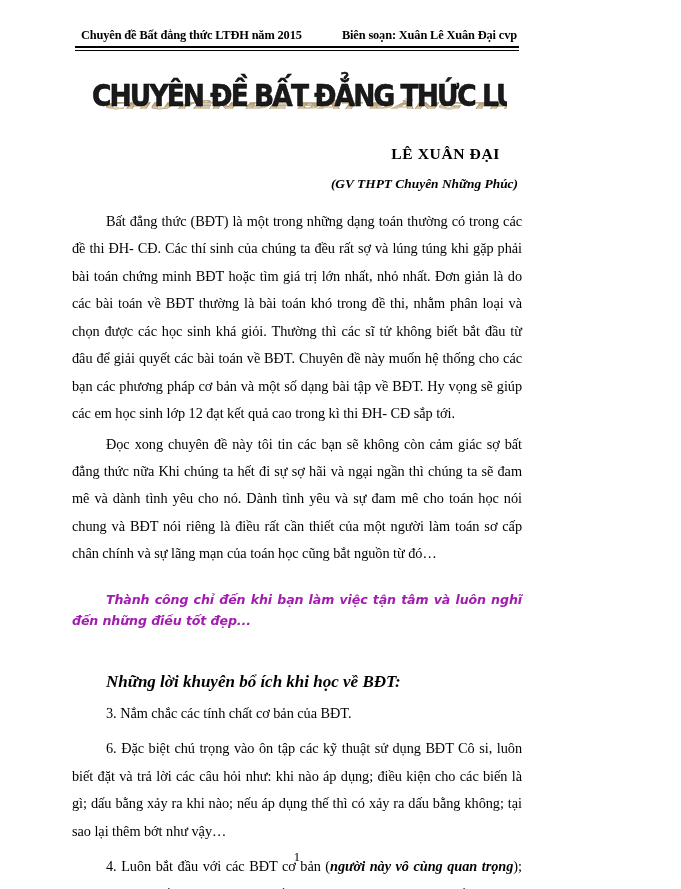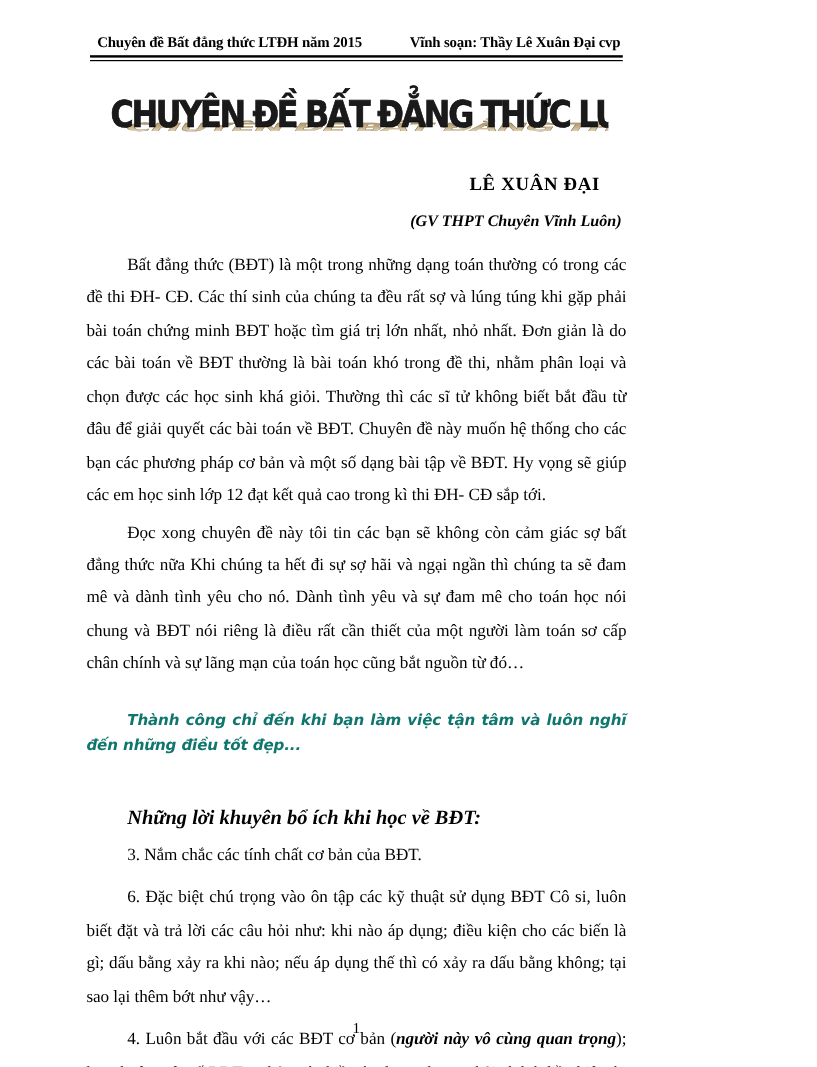--- a/index.html
+++ b/index.html
@@ -100,21 +100,21 @@
   }
   .para.p-first { margin-top: 16px; }
   .para.p-second { margin-top: 3px; }
 
   .quote {
     font-family: "DejaVu Sans", "Liberation Sans", sans-serif;
     font-weight: bold;
     font-style: italic;
     font-size: 12.6px;
     line-height: 1.72;
-    color: #0f766e;
+    color: #a21caf;
     text-indent: 34px;
     text-align: justify;
     margin: 21px 0 0 0;
     letter-spacing: -0.1px;
   }
 
   .advice-heading {
     font-weight: bold;
     font-style: italic;
     font-size: 17px;
@@ -140,21 +140,21 @@
     font-size: 12.6px;
   }
 </style>
 </head>
 <body>
 
 <div class="page">
 
   <div class="doc-header">
     <span class="hdr-left">Chuyên đề Bất đẳng thức LTĐH năm 2015</span>
-    <span class="hdr-right">Vĩnh soạn: Thầy Lê Xuân Đại cvp</span>
+    <span class="hdr-right">Biên soạn: Xuân Lê Xuân Đại cvp</span>
   </div>
   <div class="hdr-rule"></div>
 
   <div class="banner-wrap">
     <div class="banner">
       <svg viewBox="0 0 420 56" width="420" height="56">
         <defs>
           <linearGradient id="shadowGrad" x1="0" y1="0" x2="0" y2="1">
             <stop offset="0%" stop-color="#8c7850"></stop>
             <stop offset="55%" stop-color="#c3ad85"></stop>
@@ -165,21 +165,21 @@
         <g transform="translate(16,40) skewX(-34) scale(0.96,0.30)">
           <text x="0" y="0" font-family="'DejaVu Sans','Liberation Sans',sans-serif" font-size="31" font-weight="bold" letter-spacing="-1.2" fill="url(#shadowGrad)" stroke="#7a6844" stroke-width="0.5">CHUYÊN ĐỀ BẤT ĐẲNG THỨC  LUYỆN THI ĐẠI HỌC NĂM 2015</text>
         </g>
 
         <text x="5" y="31" font-family="'DejaVu Sans','Liberation Sans',sans-serif" font-size="26" font-weight="bold" letter-spacing="-1.9" transform="scale(1.02,1.18)" fill="#1a1a1a" stroke="#000000" stroke-width="0.45">CHUYÊN ĐỀ BẤT ĐẲNG THỨC  LUYỆN THI ĐẠI HỌC NĂM 2015</text>
       </svg>
     </div>
   </div>
 
   <div class="author-name">LÊ XUÂN ĐẠI</div>
-  <div class="author-sub">(GV THPT Chuyên Vĩnh Luôn)</div>
+  <div class="author-sub">(GV THPT Chuyên Những Phúc)</div>
 
   <p class="para p-first">Bất đẳng thức (BĐT) là một trong những dạng toán thường có trong các đề thi ĐH- CĐ. Các thí sinh của chúng ta đều rất sợ và lúng túng khi gặp phải bài toán chứng minh BĐT hoặc tìm giá trị lớn nhất, nhỏ nhất. Đơn giản là do các bài toán về BĐT thường là bài toán khó trong đề thi, nhằm phân loại và chọn được các học sinh khá giỏi. Thường thì các sĩ tử không biết bắt đầu từ đâu để giải quyết các bài toán về BĐT. Chuyên đề này muốn hệ thống cho các bạn các phương pháp cơ bản và một số dạng bài tập về BĐT. Hy vọng sẽ giúp các em học sinh lớp 12 đạt kết quả cao trong kì thi ĐH- CĐ sắp tới.</p>
   <p class="para p-second">Đọc xong chuyên đề này tôi tin các bạn sẽ không còn cảm giác sợ bất đẳng thức nữa Khi chúng ta hết đi sự sợ hãi và ngại ngần thì chúng ta sẽ đam mê và dành tình yêu cho nó. Dành tình yêu và sự đam mê cho toán học nói chung và BĐT nói riêng là điều rất cần thiết của một người làm toán sơ cấp chân chính và sự lãng mạn của toán học cũng bắt nguồn từ đó…</p>
 
   <p class="quote">Thành công chỉ đến khi bạn làm việc tận tâm và luôn nghĩ đến những điều tốt đẹp...</p>
 
   <p class="advice-heading">Những lời khuyên bổ ích khi học về BĐT:</p>
 
   <p class="adv-item">3. Nắm chắc các tính chất cơ bản của BĐT.</p>
   <p class="adv-item">6. Đặc biệt chú trọng vào ôn tập các kỹ thuật sử dụng BĐT Cô si, luôn biết đặt và trả lời các câu hỏi như: khi nào áp dụng; điều kiện cho các biến là gì; dấu bằng xảy ra khi nào; nếu áp dụng thế thì có xảy ra dấu bằng không; tại sao lại thêm bớt như vậy…</p>

